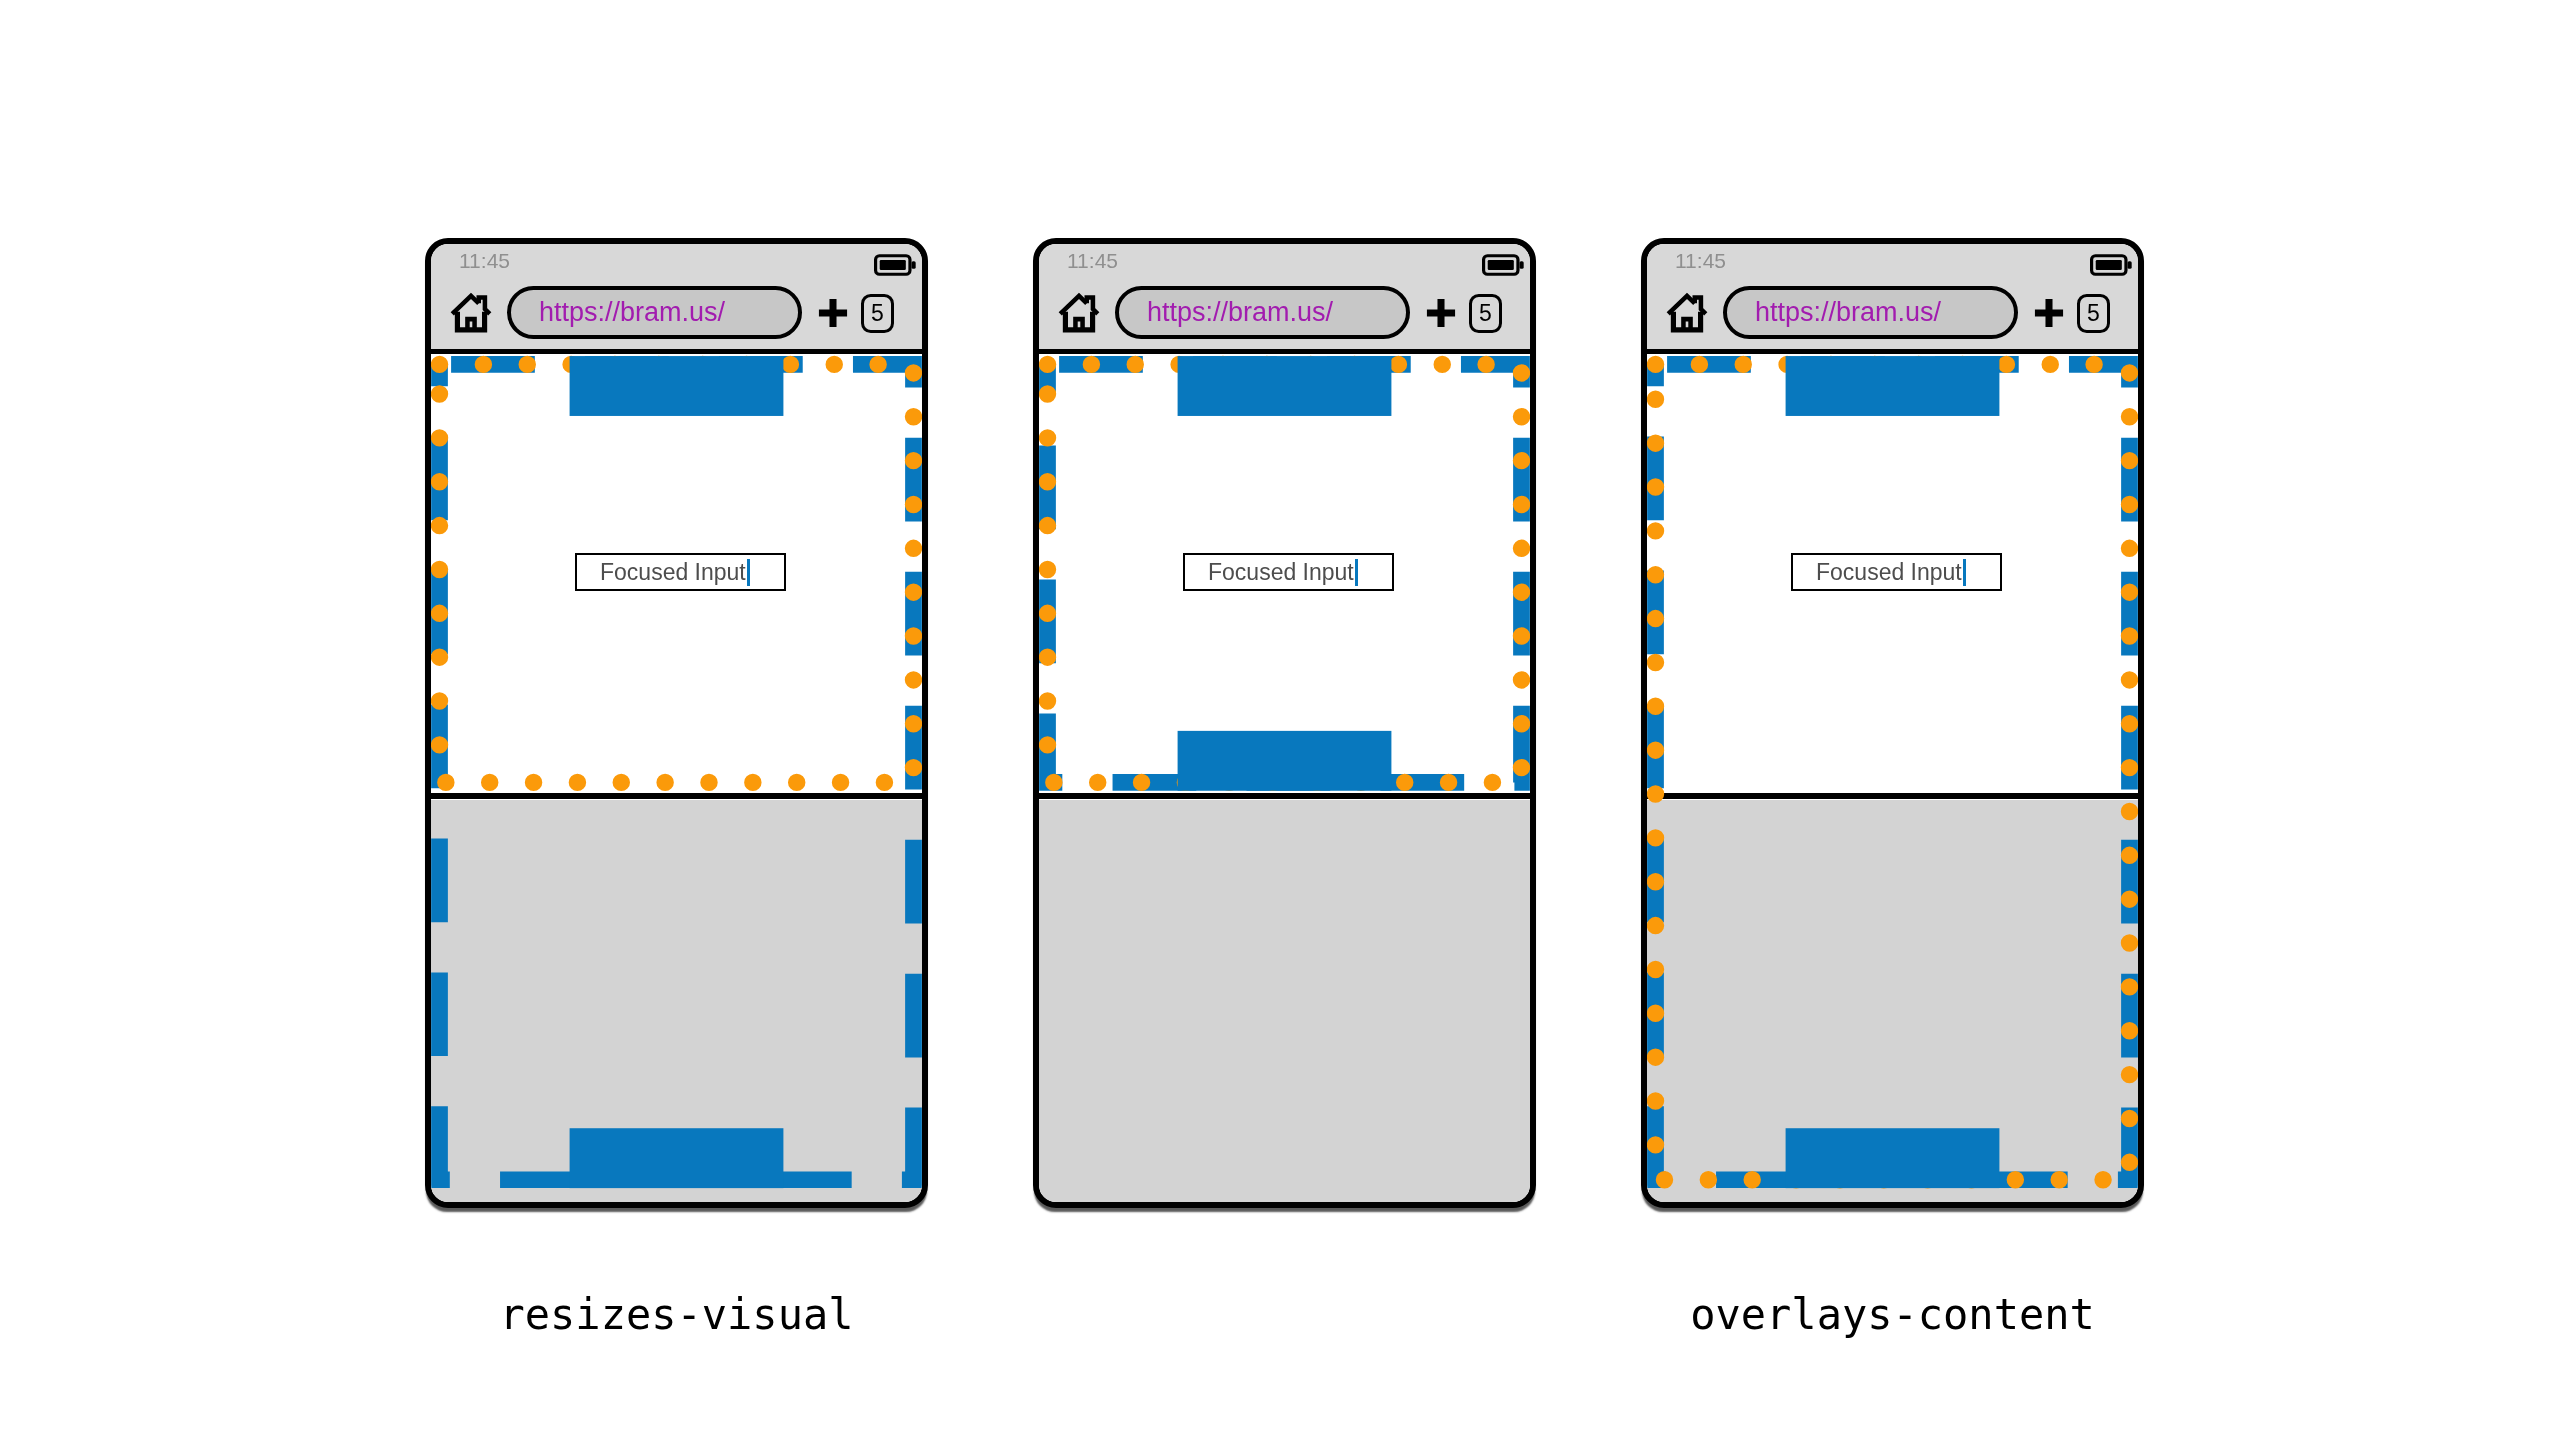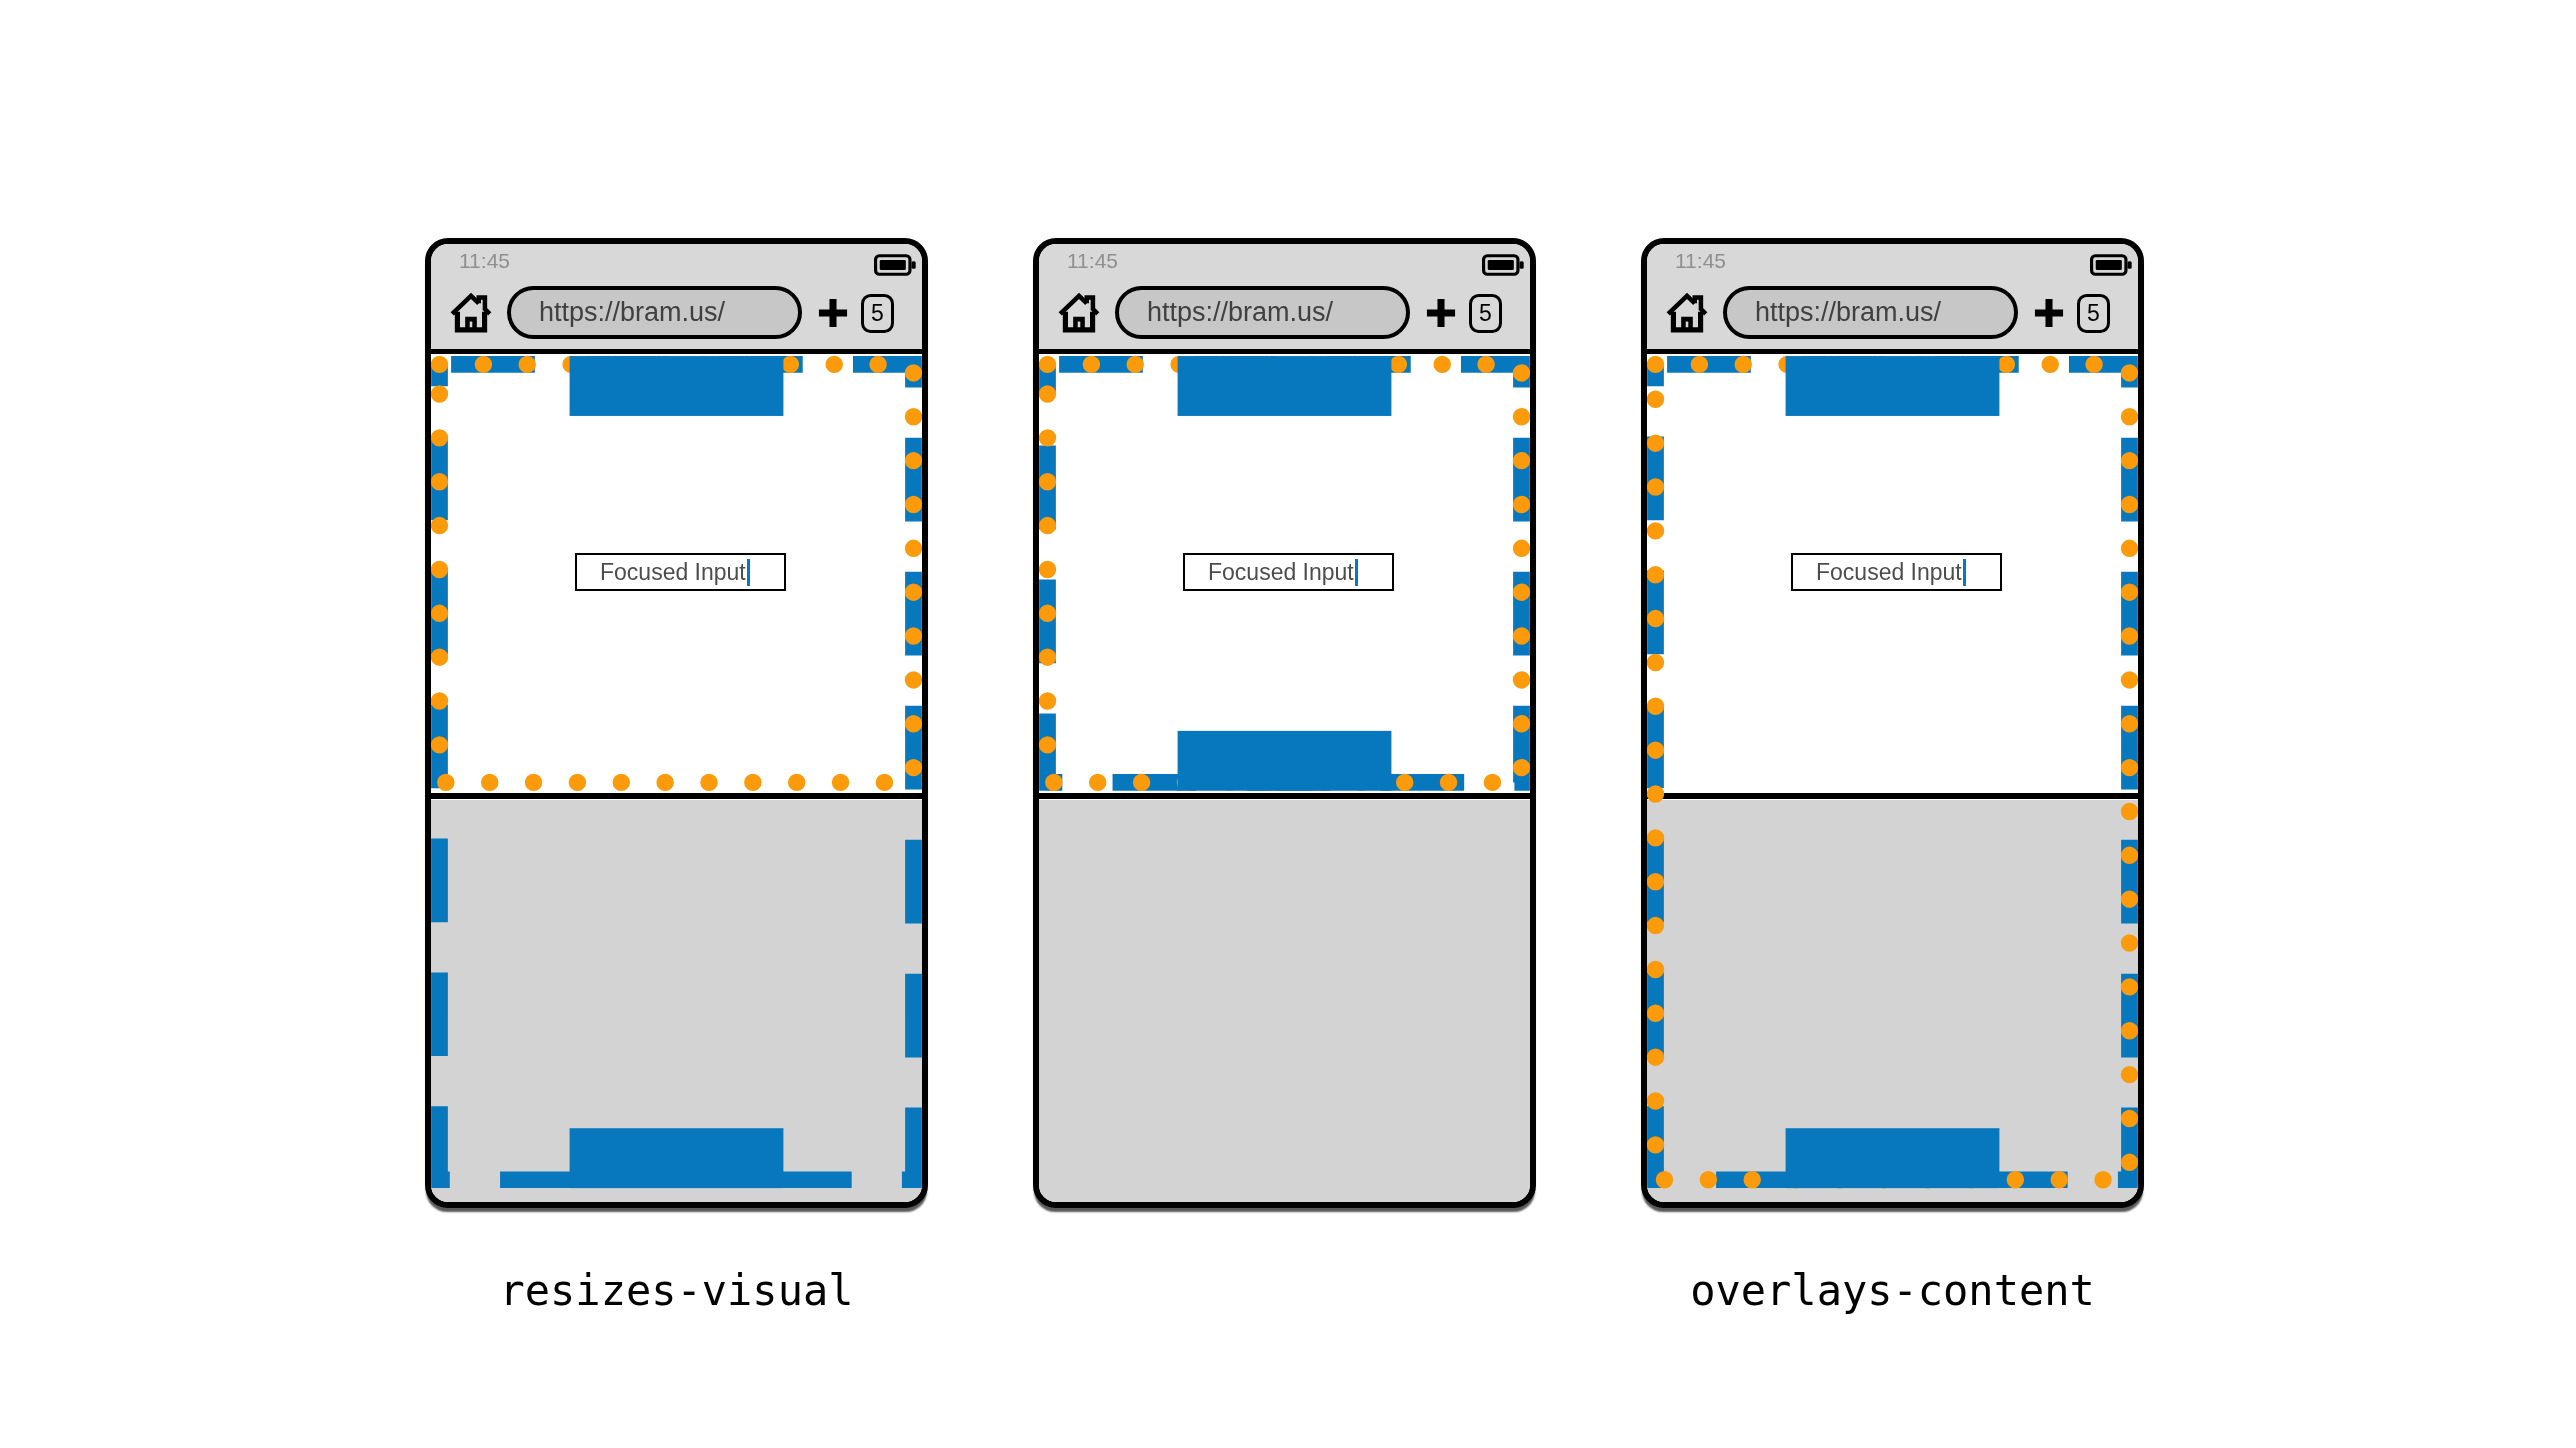--- a/index.html
+++ b/index.html
@@ -12,21 +12,21 @@
   
   .chrome{position:absolute;left:0;right:0;top:0;height:105px;
           background:var(--chrome-gray,#d8d8d8);border-radius:16.7px 16.7px 0 0;}
   .status-time{position:absolute;left:28px;top:5.2px;font-size:21px;
                color:var(--status-text,#8f8f8f);}
   .battery{position:absolute;right:6.4px;top:10.3px;width:42px;height:22px;}
   .toolbar-home{position:absolute;left:18px;top:46px;width:44px;height:44px;cursor:pointer;}
   .url-pill{position:absolute;left:76px;top:42px;width:295px;height:53px;
             box-sizing:border-box;border:4.5px solid #000;border-radius:26.4px;
             background:var(--pill-gray,#c7c7c7);display:flex;align-items:center;
-            padding-left:28px;font-size:27px;color:#404040;}
+            padding-left:28px;font-size:27px;color:#a21caf;}
   .plus-btn{position:absolute;left:386px;top:53px;width:32px;height:32px;cursor:pointer;}
   .tab-btn{position:absolute;left:430px;top:50px;width:33px;height:39px;
            box-sizing:border-box;border:3.9px solid #000;border-radius:9.7px;
            display:flex;align-items:center;justify-content:center;
            font-size:23px;color:#000;}
   .chrome-sep{position:absolute;left:0;right:0;top:105px;height:5.2px;background:#000;}
   
   .page-white{position:absolute;left:0;right:0;top:110px;height:439px;background:#fff;}
   .kb-sep{position:absolute;left:0;right:0;top:549px;height:6.4px;background:#000;}
   .keyboard{position:absolute;left:0;right:0;top:556px;bottom:0;
@@ -36,21 +36,21 @@
              stroke-dasharray:130 78;stroke-dashoffset:190;}
   .vv-dots{fill:none;stroke:var(--orange,#fb9a0a);stroke-width:27;
            stroke-dasharray:0.1 68;stroke-linecap:round;}
   .fixed-bar{fill:var(--blue,#0878be);}
   .focused-input{position:absolute;left:144px;top:309px;width:211px;height:38px;
                  box-sizing:border-box;border:2.6px solid #000;background:#fff;
                  display:flex;align-items:center;padding-left:23px;
                  font-size:23px;color:var(--input-text,#4d4d4d);white-space:nowrap;}
   .caret{display:inline-block;width:3.2px;height:27px;margin-left:1.3px;
          background:var(--blue,#0878be);}
-  .phone-label{margin-top:58px;text-align:center;
+  .phone-label{margin-top:82px;text-align:center;
                font-family:"DejaVu Sans Mono",monospace;font-size:42px;color:#000;}
   .ic{display:block;width:100%;height:100%;}
 </style>
 </head>
 <body>
 
 <div id="canvas">
 
   <div class="phone-col" style="left:425px">
     <div class="phone">

